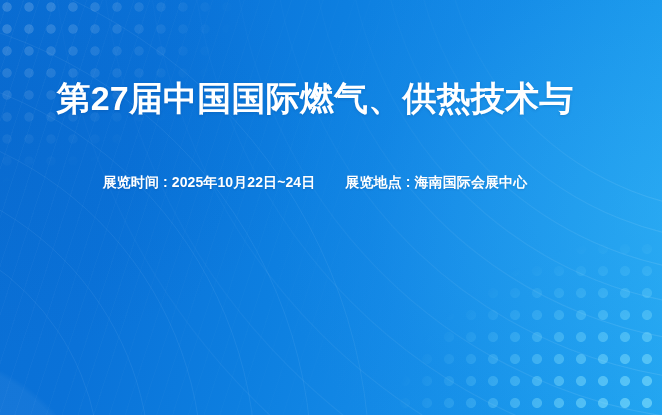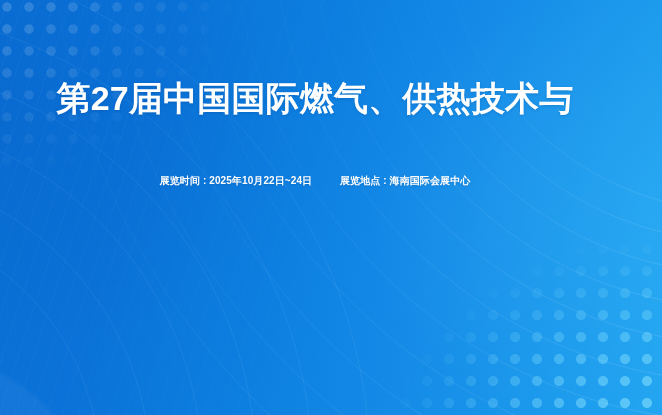--- a/index.html
+++ b/index.html
@@ -130,21 +130,21 @@
     color: #ffffff;
     font-size: 21px;
     font-weight: bold;
     letter-spacing: 0.4px;
     text-shadow: 0 1px 3px rgba(0,40,95,0.18);
   }
 
   .info {
     margin: 12px;
     color: #ffffff;
-    font-size: 10px;
+    font-size: 14px;
     font-weight: bold;
     white-space: nowrap;
     letter-spacing: 0.1px;
     text-shadow: 0 1px 2px rgba(0,40,95,0.16);
   }
   .info .gap { display: inline-block; width: 22px; }
 </style>
 </head>
 <body>
 

